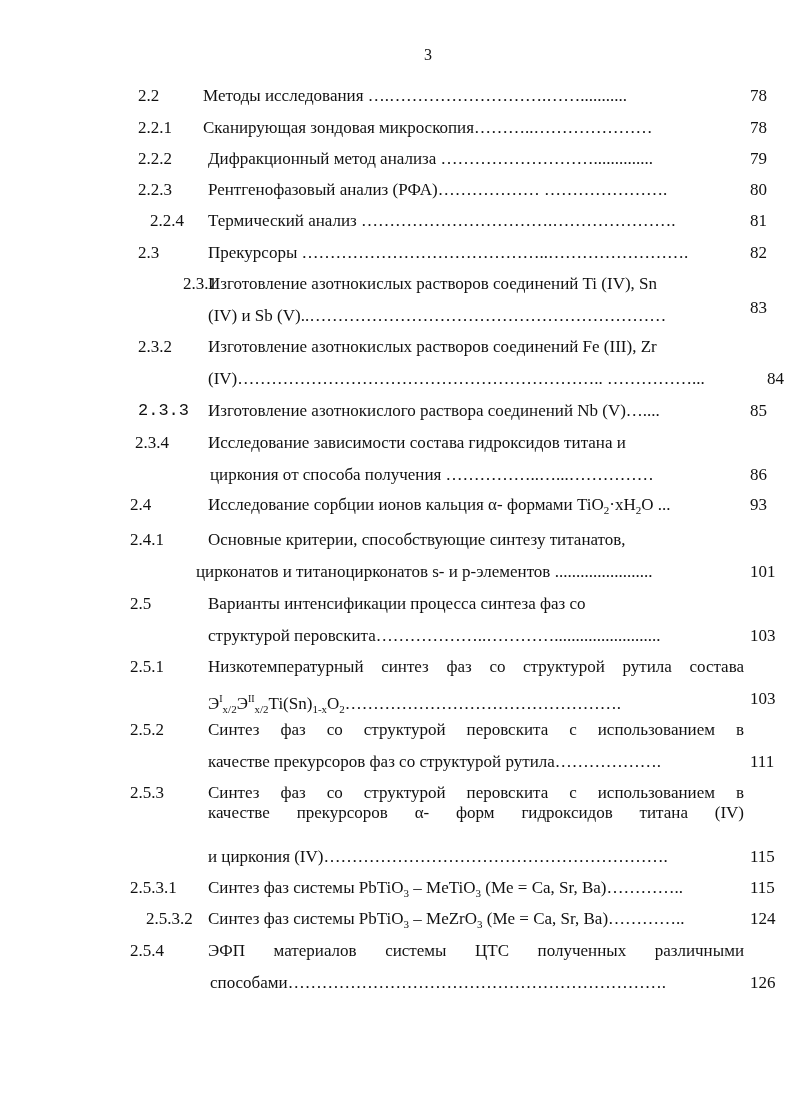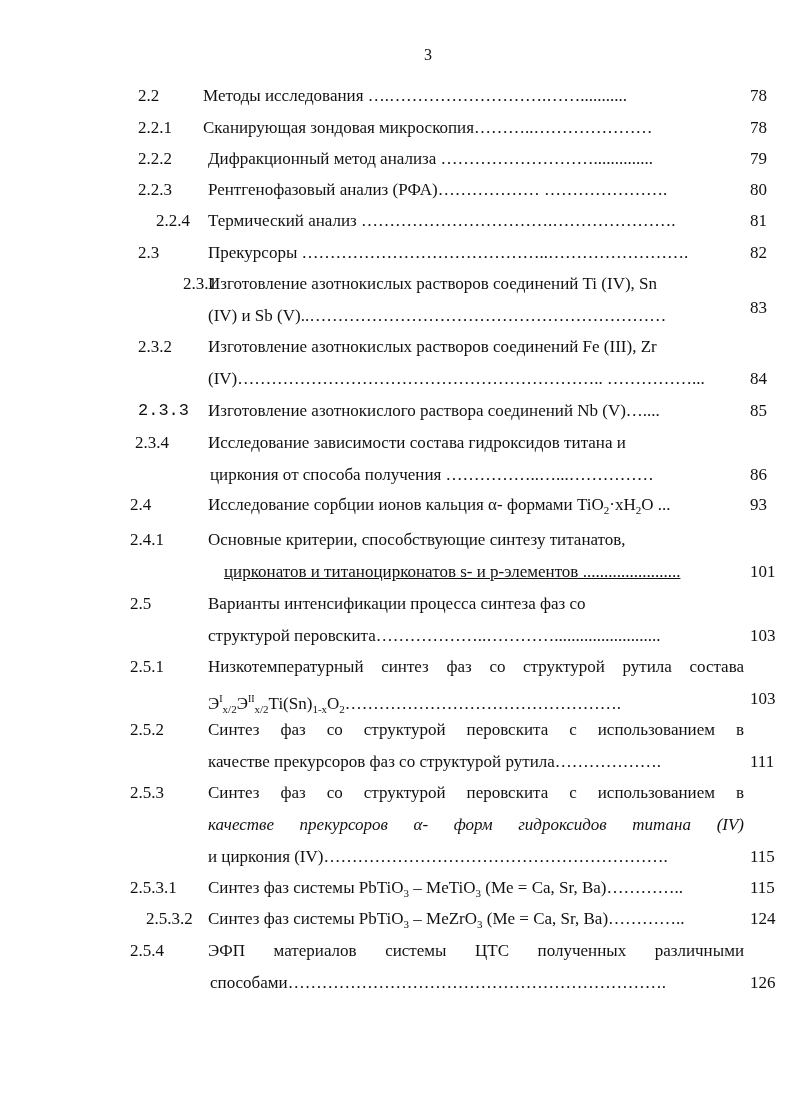--- a/index.html
+++ b/index.html
@@ -37,21 +37,21 @@
   <span class="pg">79</span>
 </div>
 
 <div class="row" style="top:180px;">
   <span class="num" style="left:138px;">2.2.3</span>
   <span class="txt" style="left:208px;">Рентгенофазовый анализ (РФА)……………… ………………….</span>
   <span class="pg">80</span>
 </div>
 
 <div class="row" style="top:211px;">
-  <span class="num" style="left:156px;">2.2.4</span>
+  <span class="num" style="left:150px;">2.2.4</span>
   <span class="txt" style="left:208px;">Термический анализ …………………………….………………….</span>
   <span class="pg">81</span>
 </div>
 
 <div class="row" style="top:243px;">
   <span class="num" style="left:138px;">2.3</span>
   <span class="txt" style="left:208px;">Прекурсоры ……………………………………..…………………….</span>
   <span class="pg">82</span>
 </div>
 
@@ -59,21 +59,21 @@
   <span class="num" style="left:138px;margin-left:45px;">2.3.1</span>
   <span class="txt" style="left:208px;">Изготовление азотнокислых растворов соединений Ti (IV),   Sn</span>
   <span class="txt" style="left:208px; top:32px;">(IV) и Sb (V)..………………………………………………………</span>
   <span class="pg" style="top:24px;">83</span>
 </div>
 
 <div class="row" style="top:337px;">
   <span class="num" style="left:138px;">2.3.2</span>
   <span class="txt" style="left:208px;">Изготовление азотнокислых растворов соединений Fe (III),  Zr</span>
   <span class="txt" style="left:208px; top:32px;">(IV)……………………………………………………….. ……………...</span>
-  <span class="pg" style="top:32px;">84</span>
+  <span class="pg" style="top:32px;margin-left:17px;">84</span>
 </div>
 
 <div class="row" style="top:401px;">
   <span class="num" style="left:138px;font-family:Liberation Mono, monospace;">2.3.3</span>
   <span class="txt" style="left:208px;">Изготовление азотнокислого раствора соединений Nb (V)…....</span>
   <span class="pg">85</span>
 </div>
 
 <div class="row" style="top:433px;">
   <span class="num" style="left:135px;">2.3.4</span>
@@ -84,21 +84,21 @@
 
 <div class="row" style="top:495px;">
   <span class="num" style="left:130px;">2.4</span>
   <span class="txt" style="left:208px;"><span>Исследование сорбции ионов кальция α- формами TiO</span><span class="sub">2</span><span>·xH</span><span class="sub">2</span><span>O ...</span></span>
   <span class="pg">93</span>
 </div>
 
 <div class="row" style="top:530px;">
   <span class="num" style="left:130px;">2.4.1</span>
   <span class="txt" style="left:208px;text-align:center;">Основные критерии, способствующие синтезу титанатов,</span>
-  <span class="txt" style="left:224px; top:32px;text-decoration:underline;">цирконатов и титаноцирконатов s- и p-элементов .......................</span>
+  <span class="txt" style="left:196px; top:32px;">цирконатов и титаноцирконатов s- и p-элементов .......................</span>
   <span class="pg" style="top:32px;">101</span>
 </div>
 
 <div class="row" style="top:594px;">
   <span class="num" style="left:130px;">2.5</span>
   <span class="txt" style="left:208px;">Варианты интенсификации процесса синтеза фаз со</span>
   <span class="txt" style="left:208px; top:32px;">структурой перовскита………………..………….........................</span>
   <span class="pg" style="top:32px;">103</span>
 </div>
 
@@ -112,21 +112,21 @@
 <div class="row" style="top:720px;">
   <span class="num" style="left:130px;">2.5.2</span>
   <span class="txt just" style="left:208px; width:536px;">Синтез фаз со структурой перовскита с использованием в</span>
   <span class="txt" style="left:208px; top:32px;">качестве прекурсоров фаз со структурой рутила……………….</span>
   <span class="pg" style="top:32px;">111</span>
 </div>
 
 <div class="row" style="top:783px;">
   <span class="num" style="left:130px;">2.5.3</span>
   <span class="txt just" style="left:208px; width:536px;">Синтез фаз со структурой перовскита с использованием в</span>
-  <span class="txt just" style="left:208px; top:32px; width:536px;font-style:italic;">качестве прекурсоров  α- форм  гидроксидов титана (IV)</span>
+  <span class="txt just" style="left:208px; top:20px; width:536px;">качестве прекурсоров  α- форм  гидроксидов титана (IV)</span>
   <span class="txt" style="left:208px; top:64px;">и циркония (IV)…………………………………………………….</span>
   <span class="pg" style="top:64px;">115</span>
 </div>
 
 <div class="row" style="top:878px;">
   <span class="num" style="left:130px;">2.5.3.1</span>
   <span class="txt" style="left:208px;"><span>Синтез фаз системы PbTiO</span><span class="sub">3</span><span> – MeTiO</span><span class="sub">3</span><span> (Me = Ca, Sr, Ba)…………..</span></span>
   <span class="pg">115</span>
 </div>
 

